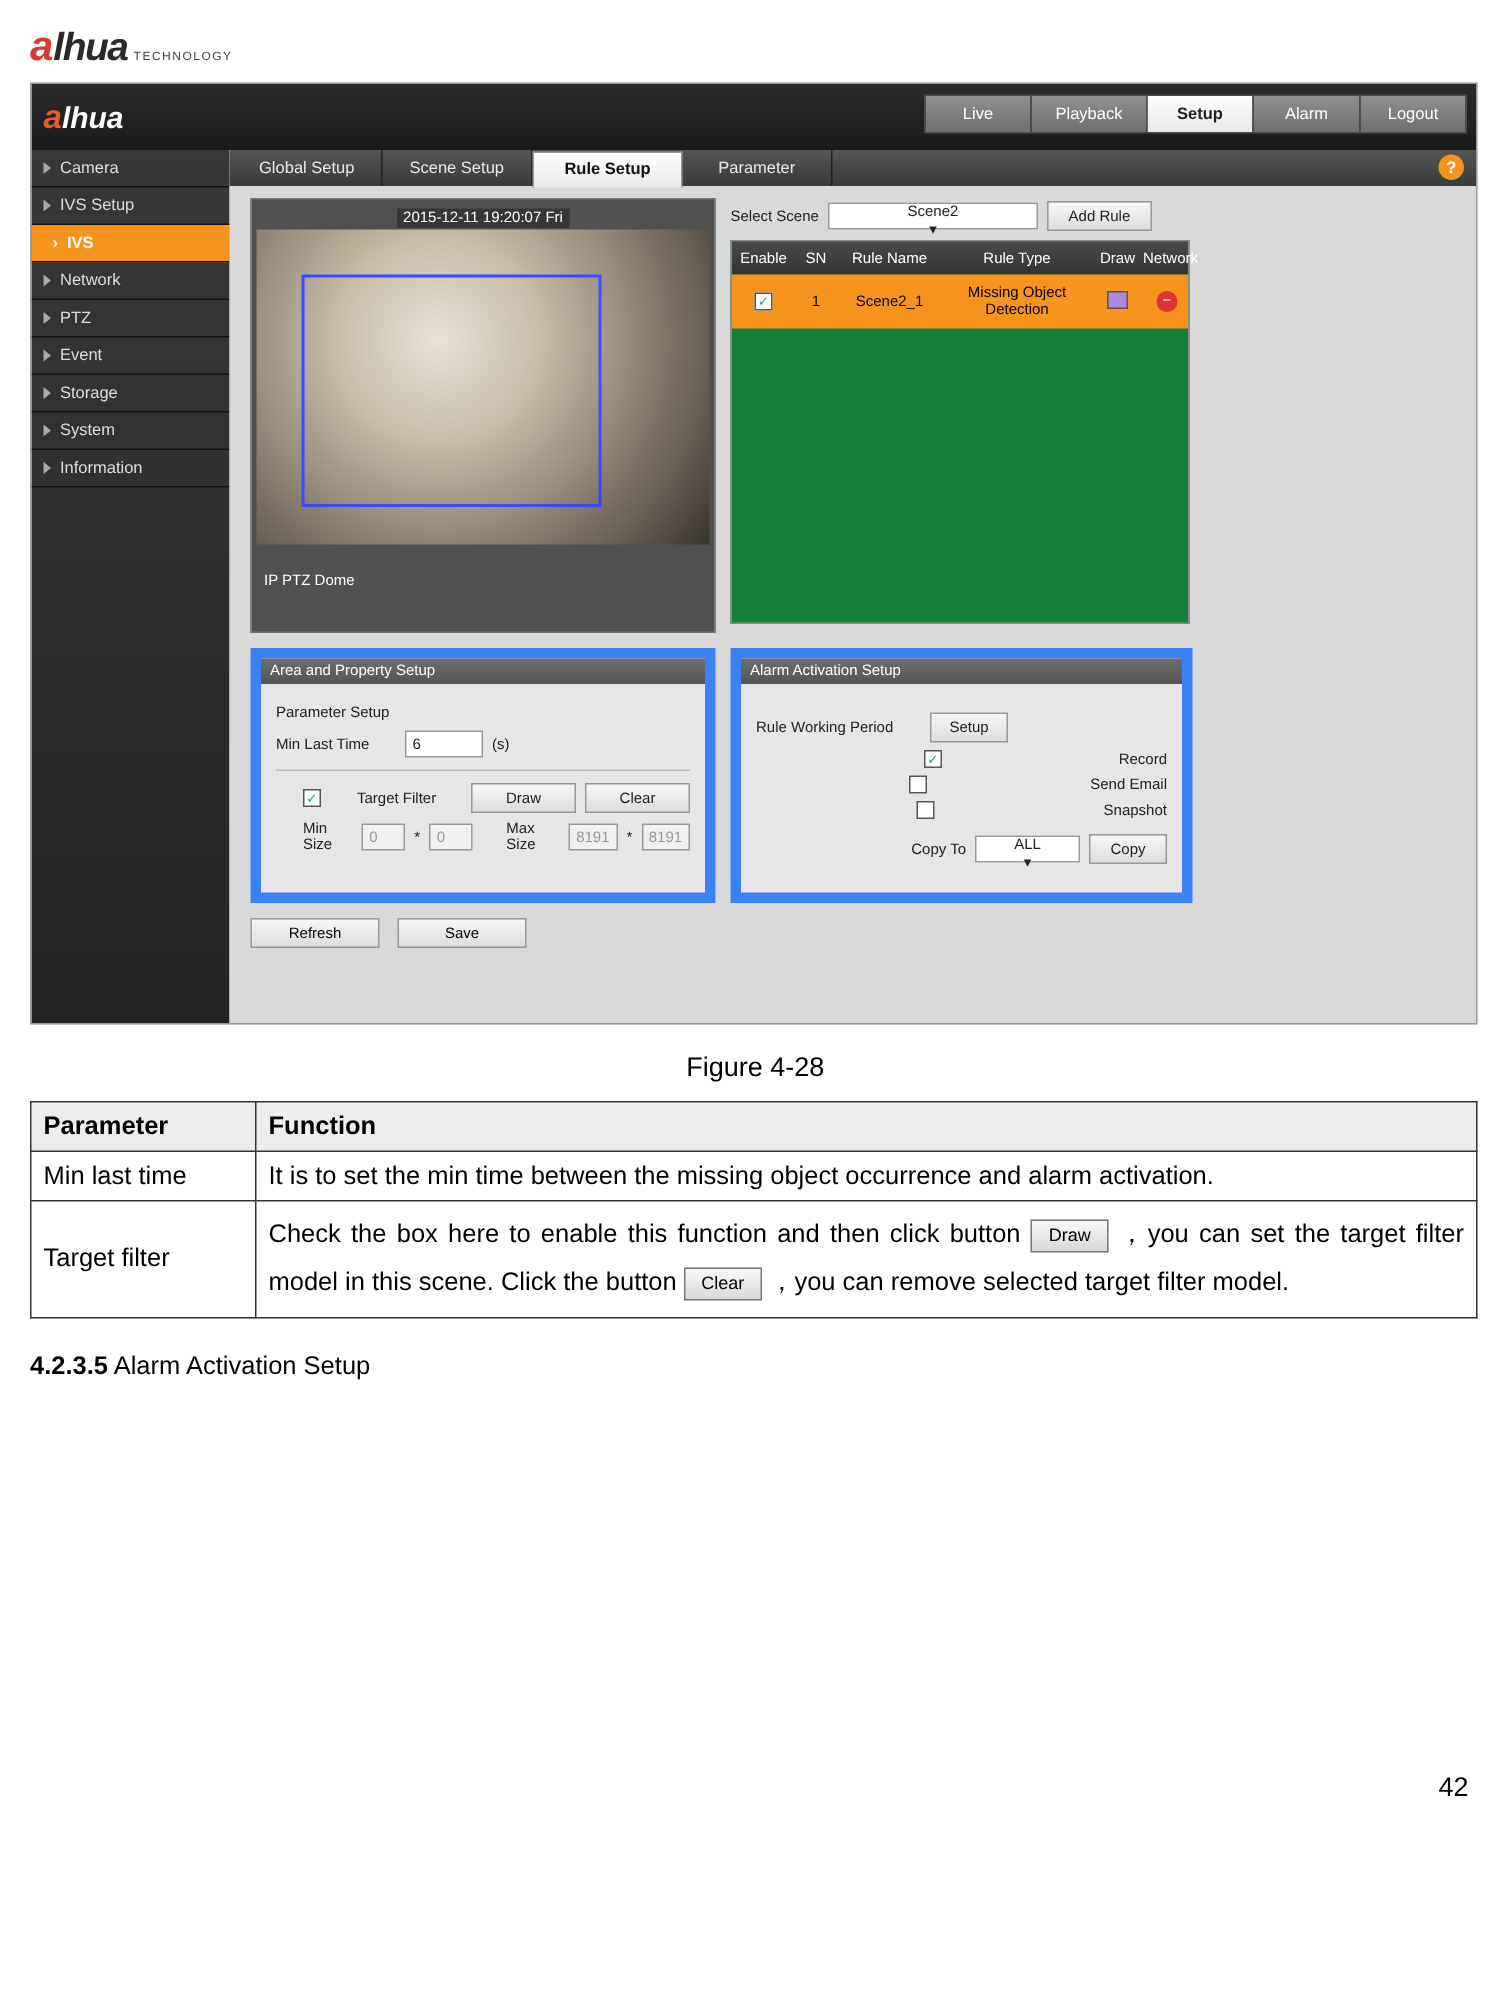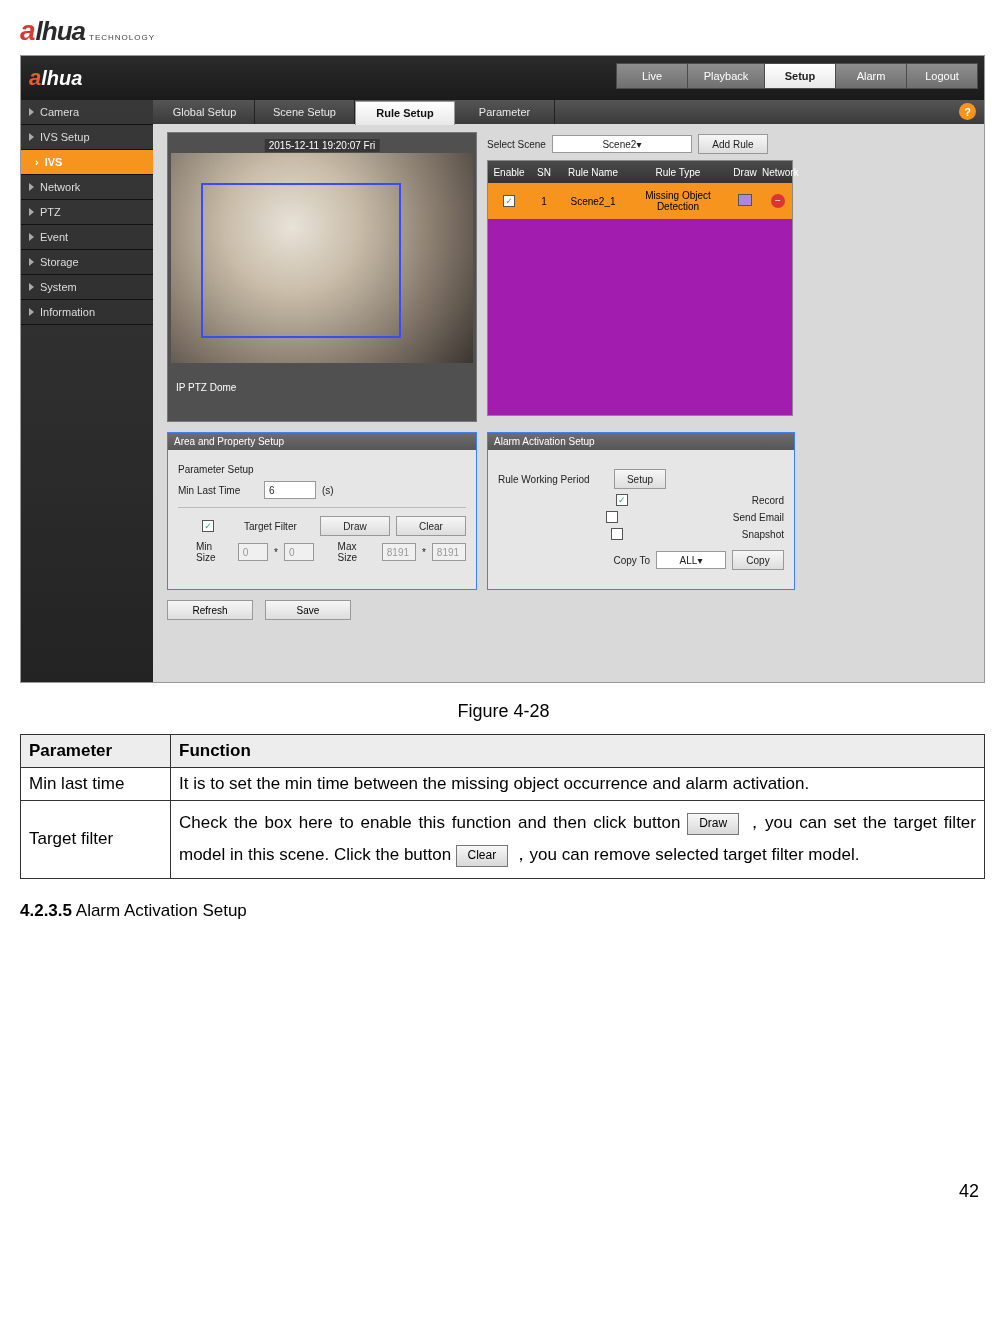--- a/index.html
+++ b/index.html
@@ -39,32 +39,32 @@
     .content-grid { padding:8px 10px 0 14px; display:grid; grid-template-columns: 312px 308px; gap:0 8px; grid-template-rows:auto auto auto; }
 
     .video-panel { width:310px; height:290px; background:#505050; border:1px solid #777; position:relative; }
     .video-img { position:absolute; top:20px; left:3px; right:3px; height:210px; background: radial-gradient(circle at 40% 35%, #e8e2d8 0%, #c8bca8 30%, #7b6f63 70%, #3a3530 100%); }
     .video-rect { position:absolute; left:30px; top:30px; width:200px; height:155px; border:2px solid #3a4bff; }
     .video-ts { position:absolute; top:6px; left:50%; transform:translateX(-50%); color:#fff; font-size:10px; background:rgba(0,0,0,.3); padding:1px 4px; }
     .video-label { position:absolute; bottom:28px; left:8px; color:#fff; font-size:10px; }
 
     .rules-panel { width:308px; }
     .select-row { display:flex; align-items:center; gap:6px; font-size:10px; padding:2px 0 6px 0; color:#222; }
-    .sel { background:#fff; border:1px solid #999; height:18px; width:140px; font-size:10px; padding:0 4px; display:flex; align-items:center; justify-content:center; }
+    .sel { background:#fff; border:1px solid #999; height:18px; width:140px; font-size:10px; padding:0 4px; display:flex; align-items:center; justify-content:space-between;flex-direction:column; }
     .btn { background: linear-gradient(#f7f7f7,#ddd); border:1px solid #999; height:20px; width:70px; font-size:10px; display:flex; align-items:center; justify-content:center; cursor:pointer; }
 
-    .rule-table { border:1px solid #888; width:306px; height:256px; background:#a21caf; font-size:10px; }
+    .rule-table { border:1px solid #888; width:306px; height:256px; background:#15803d; font-size:10px; }
     .rt-head { background: linear-gradient(#4a4a4a,#333); color:#fff; display:grid; grid-template-columns: 42px 28px 70px 100px 34px 32px; height:22px; align-items:center; text-align:center; }
     .rt-row { background:#f7941d; color:#000; display:grid; grid-template-columns: 42px 28px 70px 100px 34px 32px; height:36px; align-items:center; text-align:center; }
     .chk { width:12px; height:12px; border:1px solid #555; background:#fff; display:inline-flex; align-items:center; justify-content:center; margin:auto; }
     .chk.checked::after { content:"✓"; font-size:9px; color:#2a6; }
     .del-ico { width:14px; height:14px; border-radius:50%; background:#d33; color:#fff; display:inline-flex; align-items:center; justify-content:center; margin:auto; font-size:10px; line-height:1;}
     .draw-ico { width:14px; height:12px; background:#a8d; display:inline-block; margin:auto; border:1px solid #555;}
 
-    .panel-box { border:1px solid #3b82f6; background:#e6e6e6; margin-top:10px; font-size:10px; }
+    .panel-box { border:7px solid #3b82f6; background:#e6e6e6; margin-top:10px; font-size:10px; }
     .panel-title { background: linear-gradient(#6e6e6e,#555); color:#fff; padding:3px 6px; font-size:10px; }
     .panel-body { padding:14px 10px; color:#222; }
     .form-row { display:flex; align-items:center; gap:6px; margin:5px 0; }
     .inp { background:#fff; border:1px solid #999; height:18px; width:52px; font-size:10px; padding:0 4px; text-align:center; display:inline-flex; align-items:center; }
     .inp.disabled { background:#f0f0f0; color:#999; }
 
     .area-panel { width:310px; }
     .alarm-panel { width:308px; }
     .btn.sm { width:52px; }
     .bottom-buttons { display:flex; gap:12px; padding:10px 0 0 14px; }

